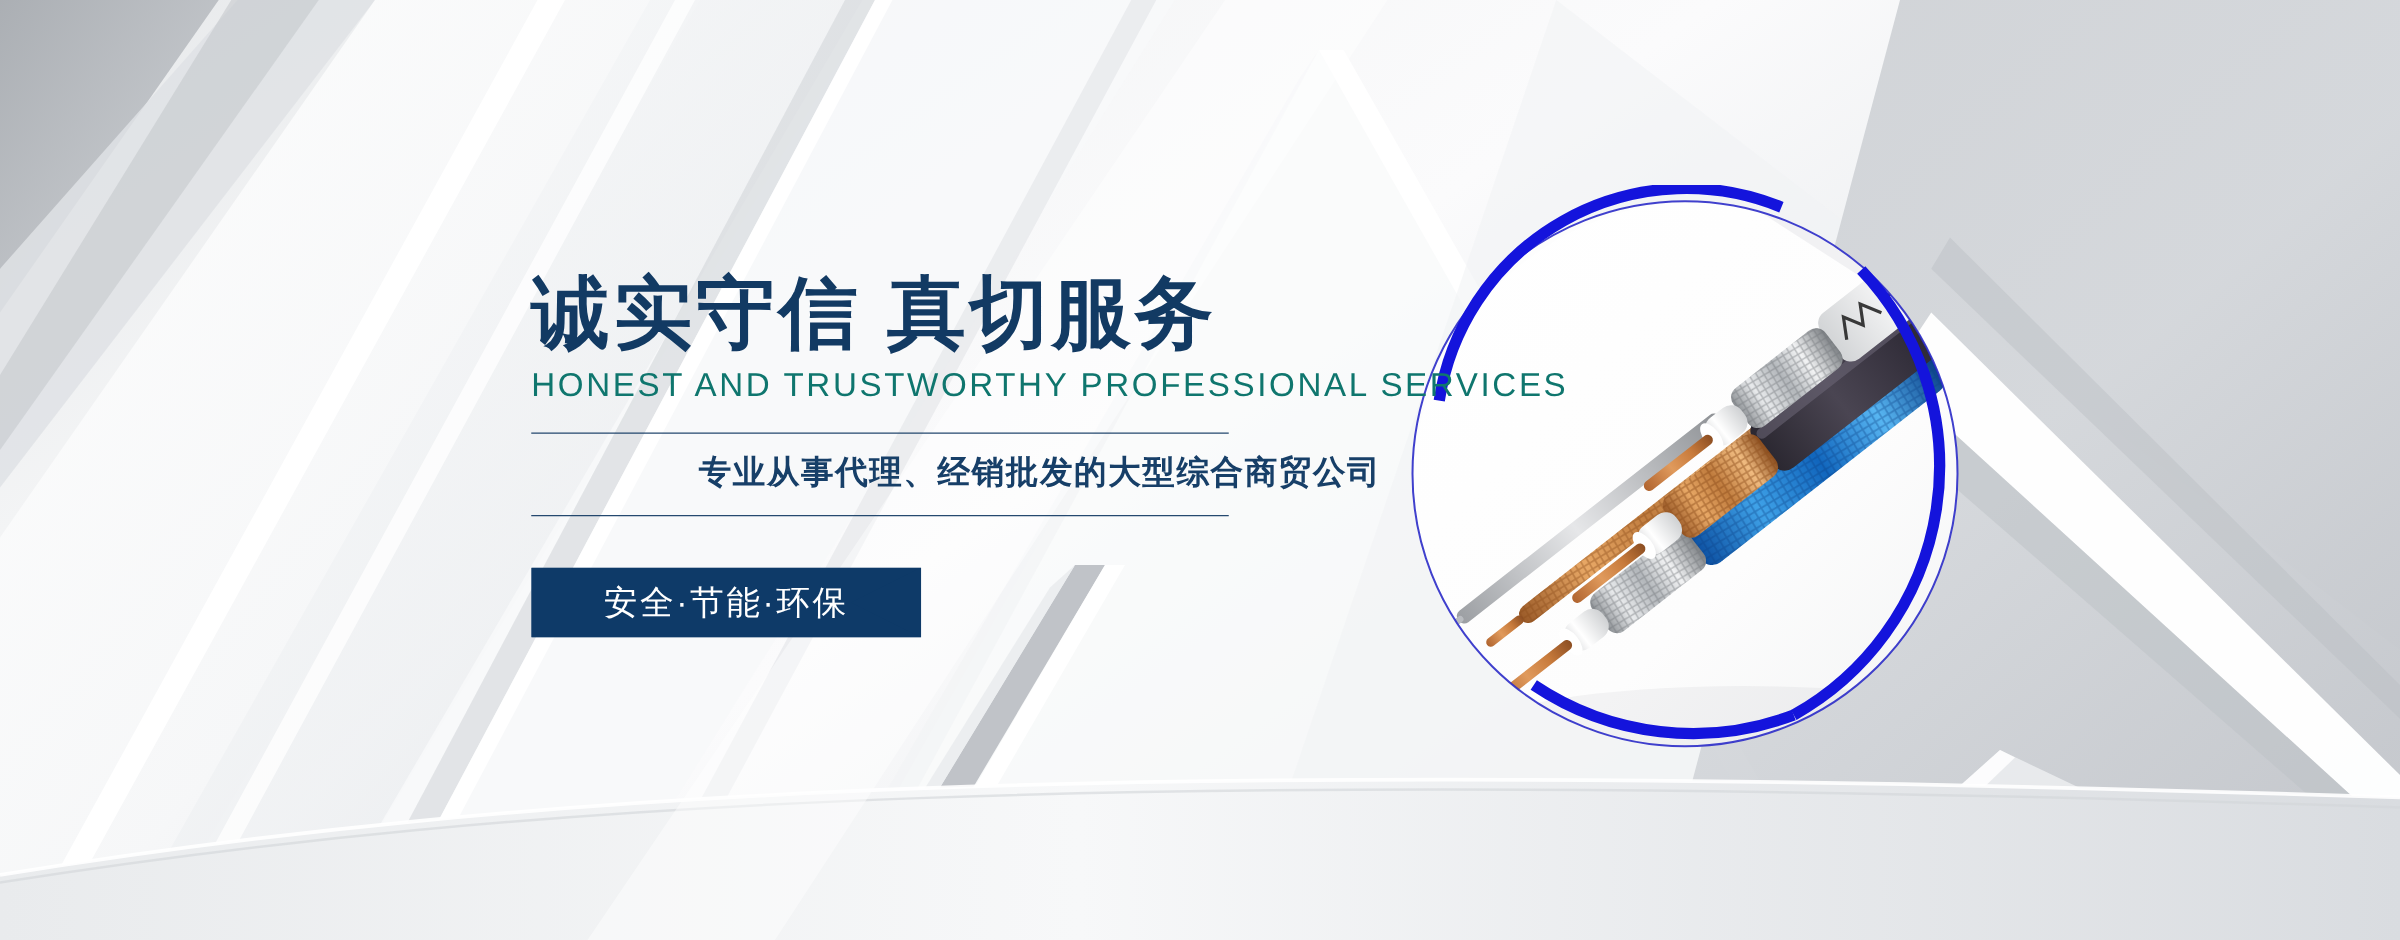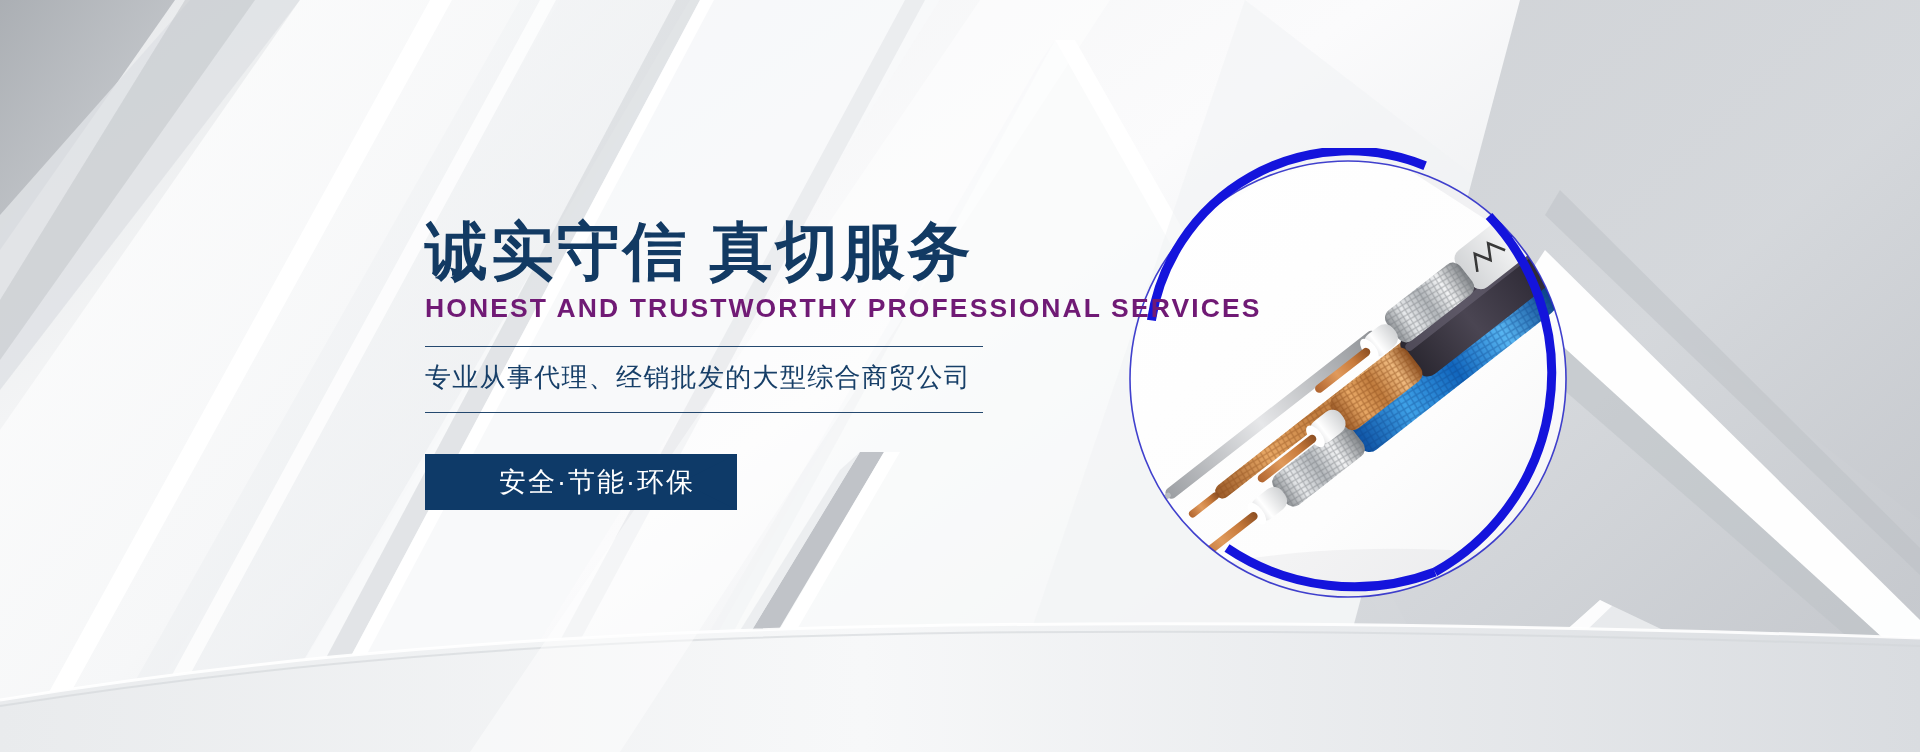--- a/index.html
+++ b/index.html
@@ -18,48 +18,48 @@
     position:absolute;left:425px;top:218px;width:680px;
     z-index:40;
   }
   .headline{
     font-size:63px;line-height:1.06;font-weight:bold;
     color:#123A63;letter-spacing:3px;white-space:nowrap;
     margin:0 0 8px 0;
     font-family:"Liberation Sans","DejaVu Sans",sans-serif;
   }
   .subtitle-en{
-    font-size:26.5px;line-height:1.2;color:#701a75;
+    font-size:26.5px;line-height:1.2;color:#0f766e;
     letter-spacing:2.1px;white-space:nowrap;margin:0;
-    font-weight:700;
+    font-weight:400;
   }
   .rule{
     height:1px;background:#123A63;margin:21px 0 0 0;width:558px;opacity:.92;
   }
   .rule.bottom{margin-top:19px;}
   .tagline-cn{
     font-size:26px;line-height:1.25;color:#173F68;letter-spacing:1.3px;
-    white-space:nowrap;margin:14px 0 0 0;font-weight:400;
+    white-space:nowrap;margin:14px 0 0 0;font-weight:700;text-align:right;
   }
   .ribbon{
     position:relative;margin-top:41px;width:312px;height:56px;
     background:#0E3A68;
     -webkit-clip-path:polygon(0 0,100% 0,100% 100%,0 100%,0 0);
     clip-path:polygon(0 0, 100% 0, 100% 100%, 0% 100%);
     display:flex;align-items:center;
   }
   .ribbon-shape{
     position:absolute;inset:0;
     background:#0E3A68;
     clip-path:polygon(0 0, 100% 0, 82% 50%, 100% 100%, 0 100%);
   }
   .ribbon-label{
     position:relative;z-index:2;
     color:#ffffff;font-size:27px;letter-spacing:2px;
-    padding-left:38px;white-space:nowrap;font-weight:400;margin-left:36px;
+    padding-left:58px;white-space:nowrap;font-weight:400;
   }
 
   
   .medallion{
     position:absolute;left:1117px;top:148px;width:462px;height:462px;z-index:30;
   }
   .medallion svg{position:absolute;inset:0;width:462px;height:462px;}
   .photo-clip{
     position:absolute;left:13px;top:13px;width:436px;height:436px;
     border-radius:50%;overflow:hidden;background:#fdfdfd;

